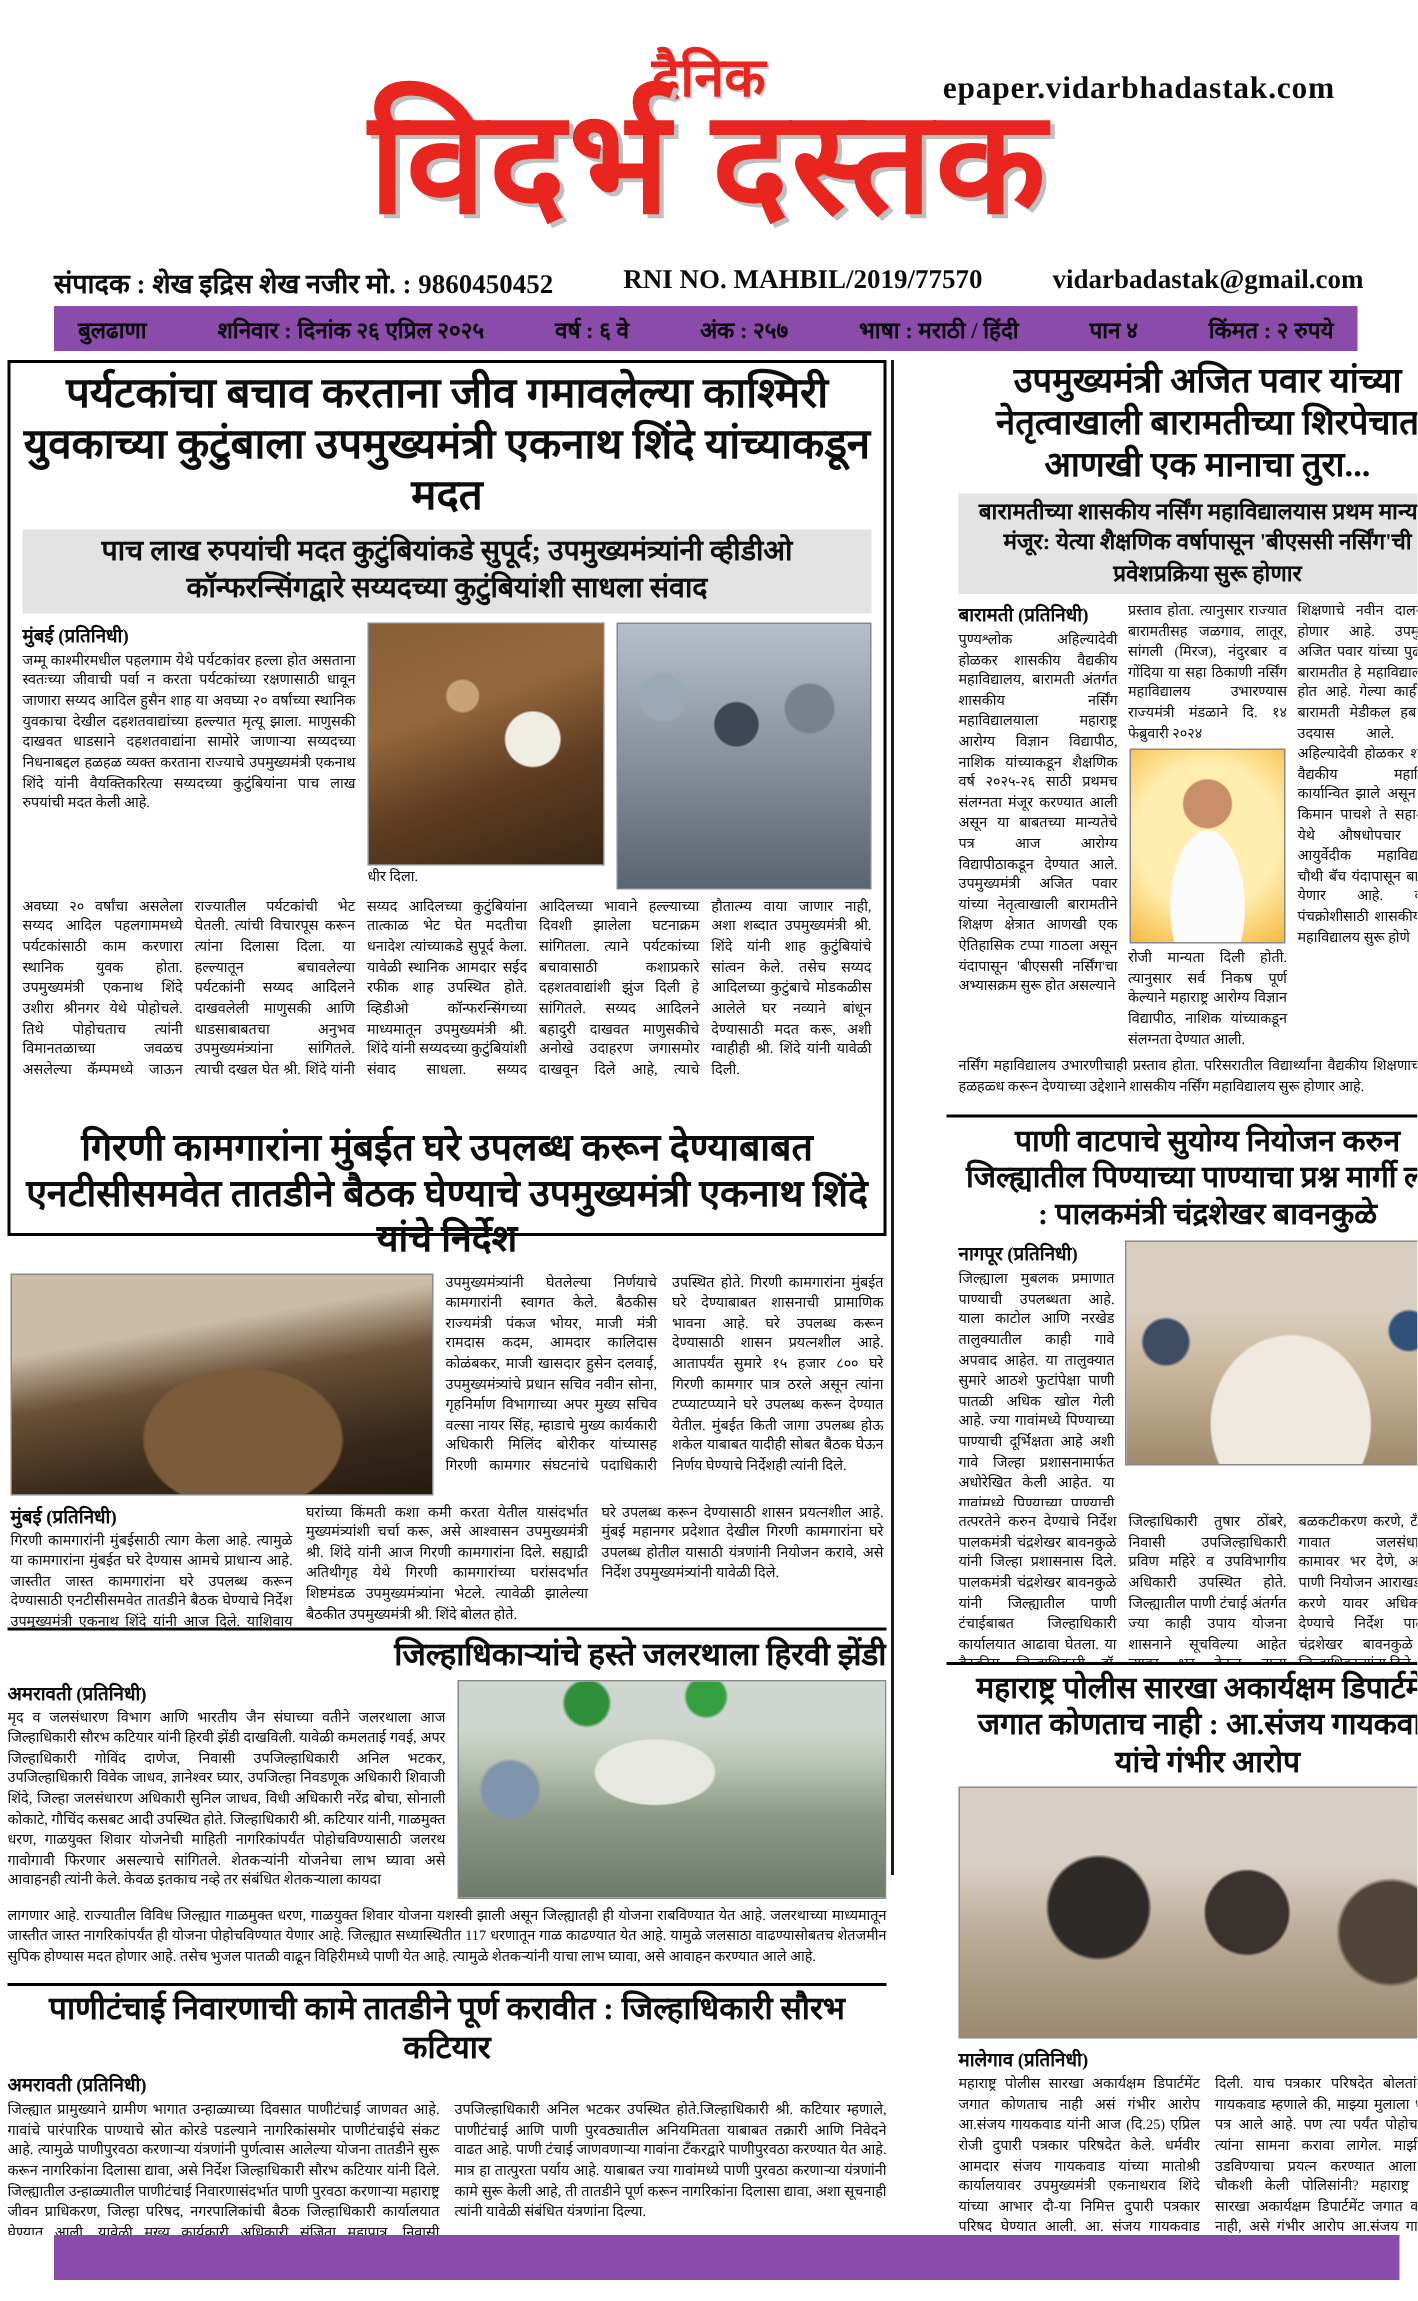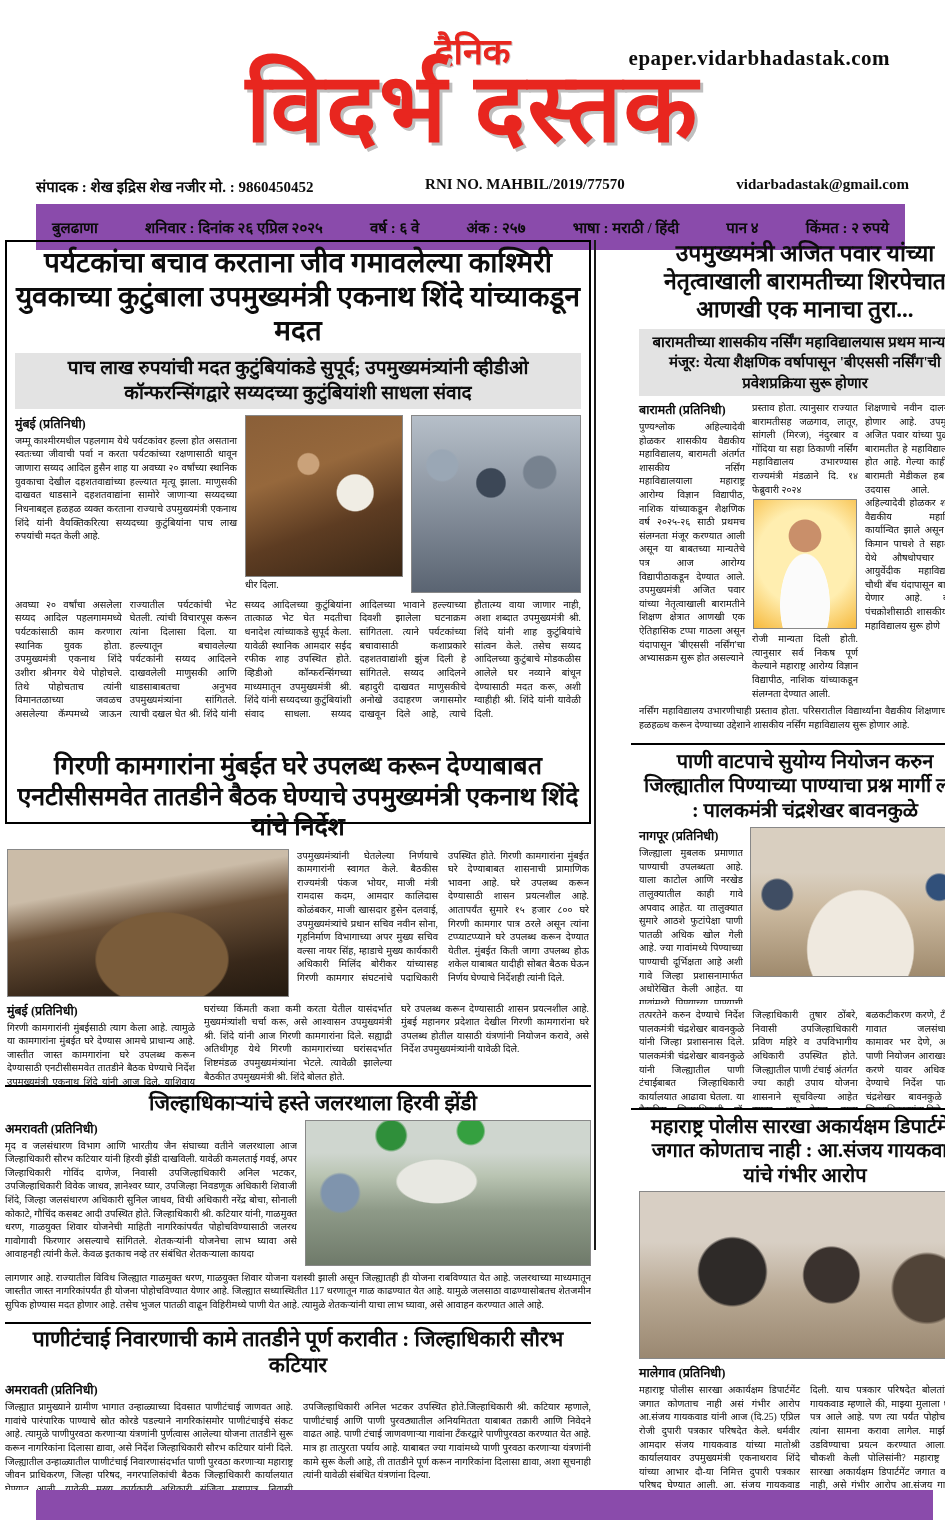--- a/index.html
+++ b/index.html
@@ -2,22 +2,22 @@
 <html><head>
 <meta charset="utf-8">
 <style>
   html,body{margin:0;padding:0;background:#ffffff;}
   .page{position:relative;width:945px;height:1534px;background:#ffffff;overflow:hidden;
         font-family:"Liberation Serif","DejaVu Serif",serif;color:#0d0d0d;}
   
   .website{position:absolute;top:46px;right:55px;font-size:21px;font-weight:bold;letter-spacing:.5px;}
   .daily{position:absolute;top:26px;left:0;width:100%;text-align:center;font-size:36px;font-weight:bold;color:#e8261f;text-shadow:1px 1px 0 #c9c9c9;}
   .logo{position:absolute;top:56px;left:0;width:100%;text-align:center;font-size:96px;line-height:1.1;font-weight:bold;color:#e8261f;text-shadow:3px 3px 0 #bfbfbf;letter-spacing:2px;white-space:nowrap;}
-  .editor-row{position:absolute;top:176px;left:36px;right:36px;display:flex;justify-content:space-between;font-weight:bold;font-size:15px;}
-  .infobar{position:absolute;top:204px;left:36px;right:40px;height:46px;background:#8a4bab;display:flex;align-items:center;justify-content:space-between;padding:0 16px;font-weight:bold;font-size:15px;color:#0b0b0b;gap:12px;}
+  .editor-row{position:absolute;top:176px;left:36px;right:36px;display:flex;justify-content:space-between;font-weight:bold;font-size:18px;}
+  .infobar{position:absolute;top:204px;left:36px;right:40px;height:30px;background:#8a4bab;display:flex;align-items:center;justify-content:space-between;padding:0 16px;font-weight:bold;font-size:15px;color:#0b0b0b;gap:12px;}
   .infobar span{white-space:nowrap;}
   
   .content{position:absolute;top:240px;left:5px;width:936px;height:1250px;}
   .colL{position:absolute;left:0;top:0;width:586px;height:100%;}
   .colR{position:absolute;left:626px;top:0;width:342px;height:100%;}
   .vdiv{position:absolute;left:589px;top:0;width:2px;height:1010px;background:#1a1a1a;}
   .art{position:absolute;left:0;right:0;overflow:hidden;}
   
   .hl{font-weight:bold;text-align:center;line-height:1.22;}
   .hl-lead{font-size:28px;}
@@ -43,21 +43,21 @@
   .lead-top{display:flex;gap:8px;margin-top:6px;}
   .lead-intro{width:222px;flex:0 0 auto;}
   .lead-phwrap{display:flex;flex-direction:column;gap:2px;}
   
   .a-mill{top:509px;height:336px;padding:2px 2px;box-sizing:border-box;}
   .hl-mill{font-size:25px;}
   .m-row{display:flex;gap:8px;margin-top:6px;}
   .m-bottom{margin-top:5px;}
   
   .a-jal{top:845px;height:237px;border-top:2px solid #000;padding-top:4px;box-sizing:border-box;}
-  .hl-jal{font-size:21px;text-align:center;padding-left:30px;}
+  .hl-jal{font-size:21px;text-align:right;padding-left:30px;}
   .j-row{display:flex;gap:8px;margin-top:3px;}
   .j-left{width:292px;flex:0 0 auto;}
   .j-bottom{margin-top:4px;}
   
   .a-scar{top:1082px;height:168px;border-top:2px solid #000;padding-top:3px;box-sizing:border-box;}
   .hl-scar{font-size:21px;}
   
   .a-nur{top:0;height:503px;padding:0 2px 0 8px;box-sizing:border-box;}
   .hl-nur{font-size:23px;}
   .sub-nur{font-size:15px;line-height:1.35;}

